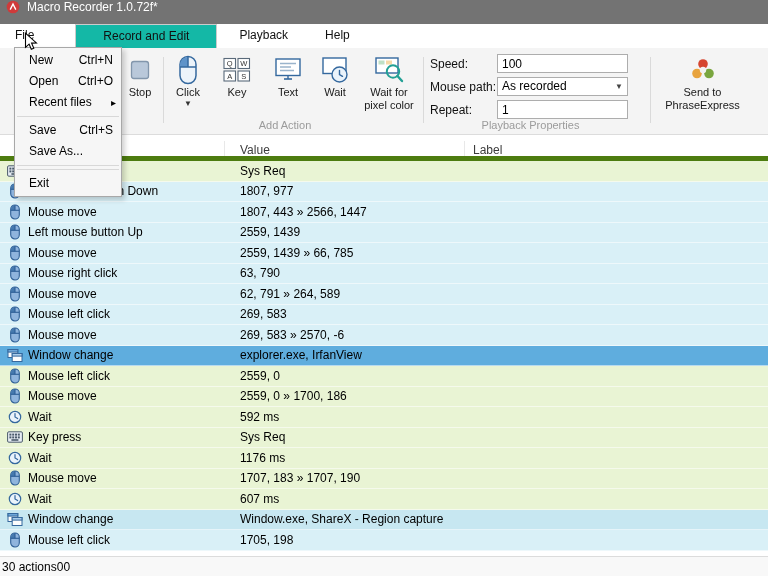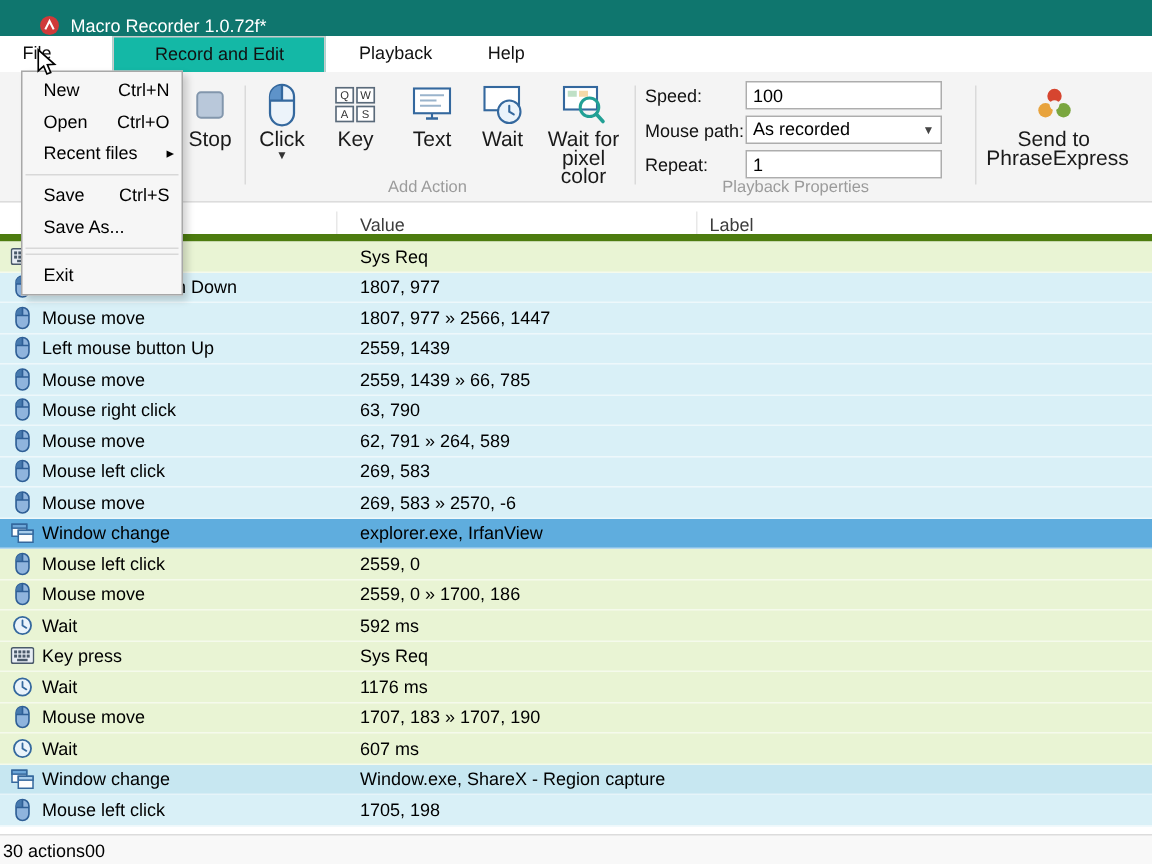--- a/index.html
+++ b/index.html
@@ -1,37 +1,37 @@
 <!DOCTYPE html>
 <html><head>
 <meta charset="utf-8">
 <style>
   html,body{margin:0;padding:0}
   body{width:768px;height:576px;position:relative;overflow:hidden;background:#fff;
        font-family:"Liberation Sans",sans-serif;font-size:12px;color:#000}
 
   
-  .titlebar{position:absolute;top:0;left:0;width:768px;height:24px;background:#0f766e;color:#fff;
-            display:flex;align-items:flex-end;gap:7px;padding-left:26px;box-sizing:border-box}
+  .titlebar{position:absolute;top:0;left:0;width:768px;height:24px;background:#737373;color:#fff;
+            display:flex;align-items:flex-start;gap:7px;padding-left:6px;box-sizing:border-box}
   .ttext{font-size:12px}
 
   
   .tabstrip{position:absolute;top:24px;left:0;width:768px;height:24px;background:#fff;display:flex}
   .tab{line-height:23px;padding:0 13px;color:#111}
   .tab.active{background:#14b8a6;border:1px solid #cbcbcb;border-bottom:none;line-height:22px;
               padding:0 27px;margin-left:28px}
   .tab.playback{padding:0 22px}
   .tab.help{padding:0 15px}
 
   
   .ribbon{position:absolute;top:48px;left:0;width:768px;height:87px;background:#f4f4f4;
           border-bottom:1px solid #dcdcdc;box-sizing:border-box}
   .rbtn{position:absolute;top:5px;display:flex;flex-direction:column;align-items:center}
   .ricon{height:33px;display:flex;align-items:center;justify-content:center}
-  .rlabel{font-size:14px;line-height:12.5px;text-align:center;color:#1a1a1a}
+  .rlabel{font-size:11px;line-height:12.5px;text-align:center;color:#1a1a1a}
   .drop{font-size:8px;color:#333;margin-top:1px;line-height:8px}
   .vsep{position:absolute;top:9px;height:66px;width:1px;background:#dadada}
   .grouplabel{position:absolute;bottom:3px;font-size:11px;color:#9b9b9b;text-align:center}
   .flabel{position:absolute;left:430px;line-height:18px;color:#111}
   .fbox{position:absolute;left:497px;width:131px;height:19px;box-sizing:border-box;
         border:1px solid #adadad;background:#fff;font-family:inherit;font-size:12px;
         padding:0 4px;line-height:17px}
   .combo{display:flex;align-items:center;justify-content:space-between}
   .cv{font-size:8px;color:#444}
 
@@ -253,21 +253,21 @@
         <span class="ric">
           <svg width="14" height="16" viewBox="0 0 14 16">
             <rect x="2.7" y="1" width="8.6" height="14" rx="4.3" fill="#8fb4dd" stroke="#2f5f96" stroke-width="1.1"></rect>
             <path d="M7 1.2a4.3 4.1 0 0 0-4.3 4.1v1h4.3z" fill="#4679ae"></path>
             <path d="M2.7 6.3h8.6" stroke="#2f5f96" stroke-width="1.1"></path>
             <path d="M7 1v5.3" stroke="#2f5f96" stroke-width="1.1"></path>
           </svg>
         </span>
         <span>Mouse move</span>
       </div>
-      <div class="c c2">1807, 977 » 2566, 1447</div>
+      <div class="c c2">1807, 443 » 2566, 1447</div>
       <div class="c c3"></div>
     </div>
     <div class="trow row-cyan">
       <div class="c c1">
         <span class="ric">
           <svg width="14" height="16" viewBox="0 0 14 16">
             <rect x="2.7" y="1" width="8.6" height="14" rx="4.3" fill="#8fb4dd" stroke="#2f5f96" stroke-width="1.1"></rect>
             <path d="M7 1.2a4.3 4.1 0 0 0-4.3 4.1v1h4.3z" fill="#4679ae"></path>
             <path d="M2.7 6.3h8.6" stroke="#2f5f96" stroke-width="1.1"></path>
             <path d="M7 1v5.3" stroke="#2f5f96" stroke-width="1.1"></path>

